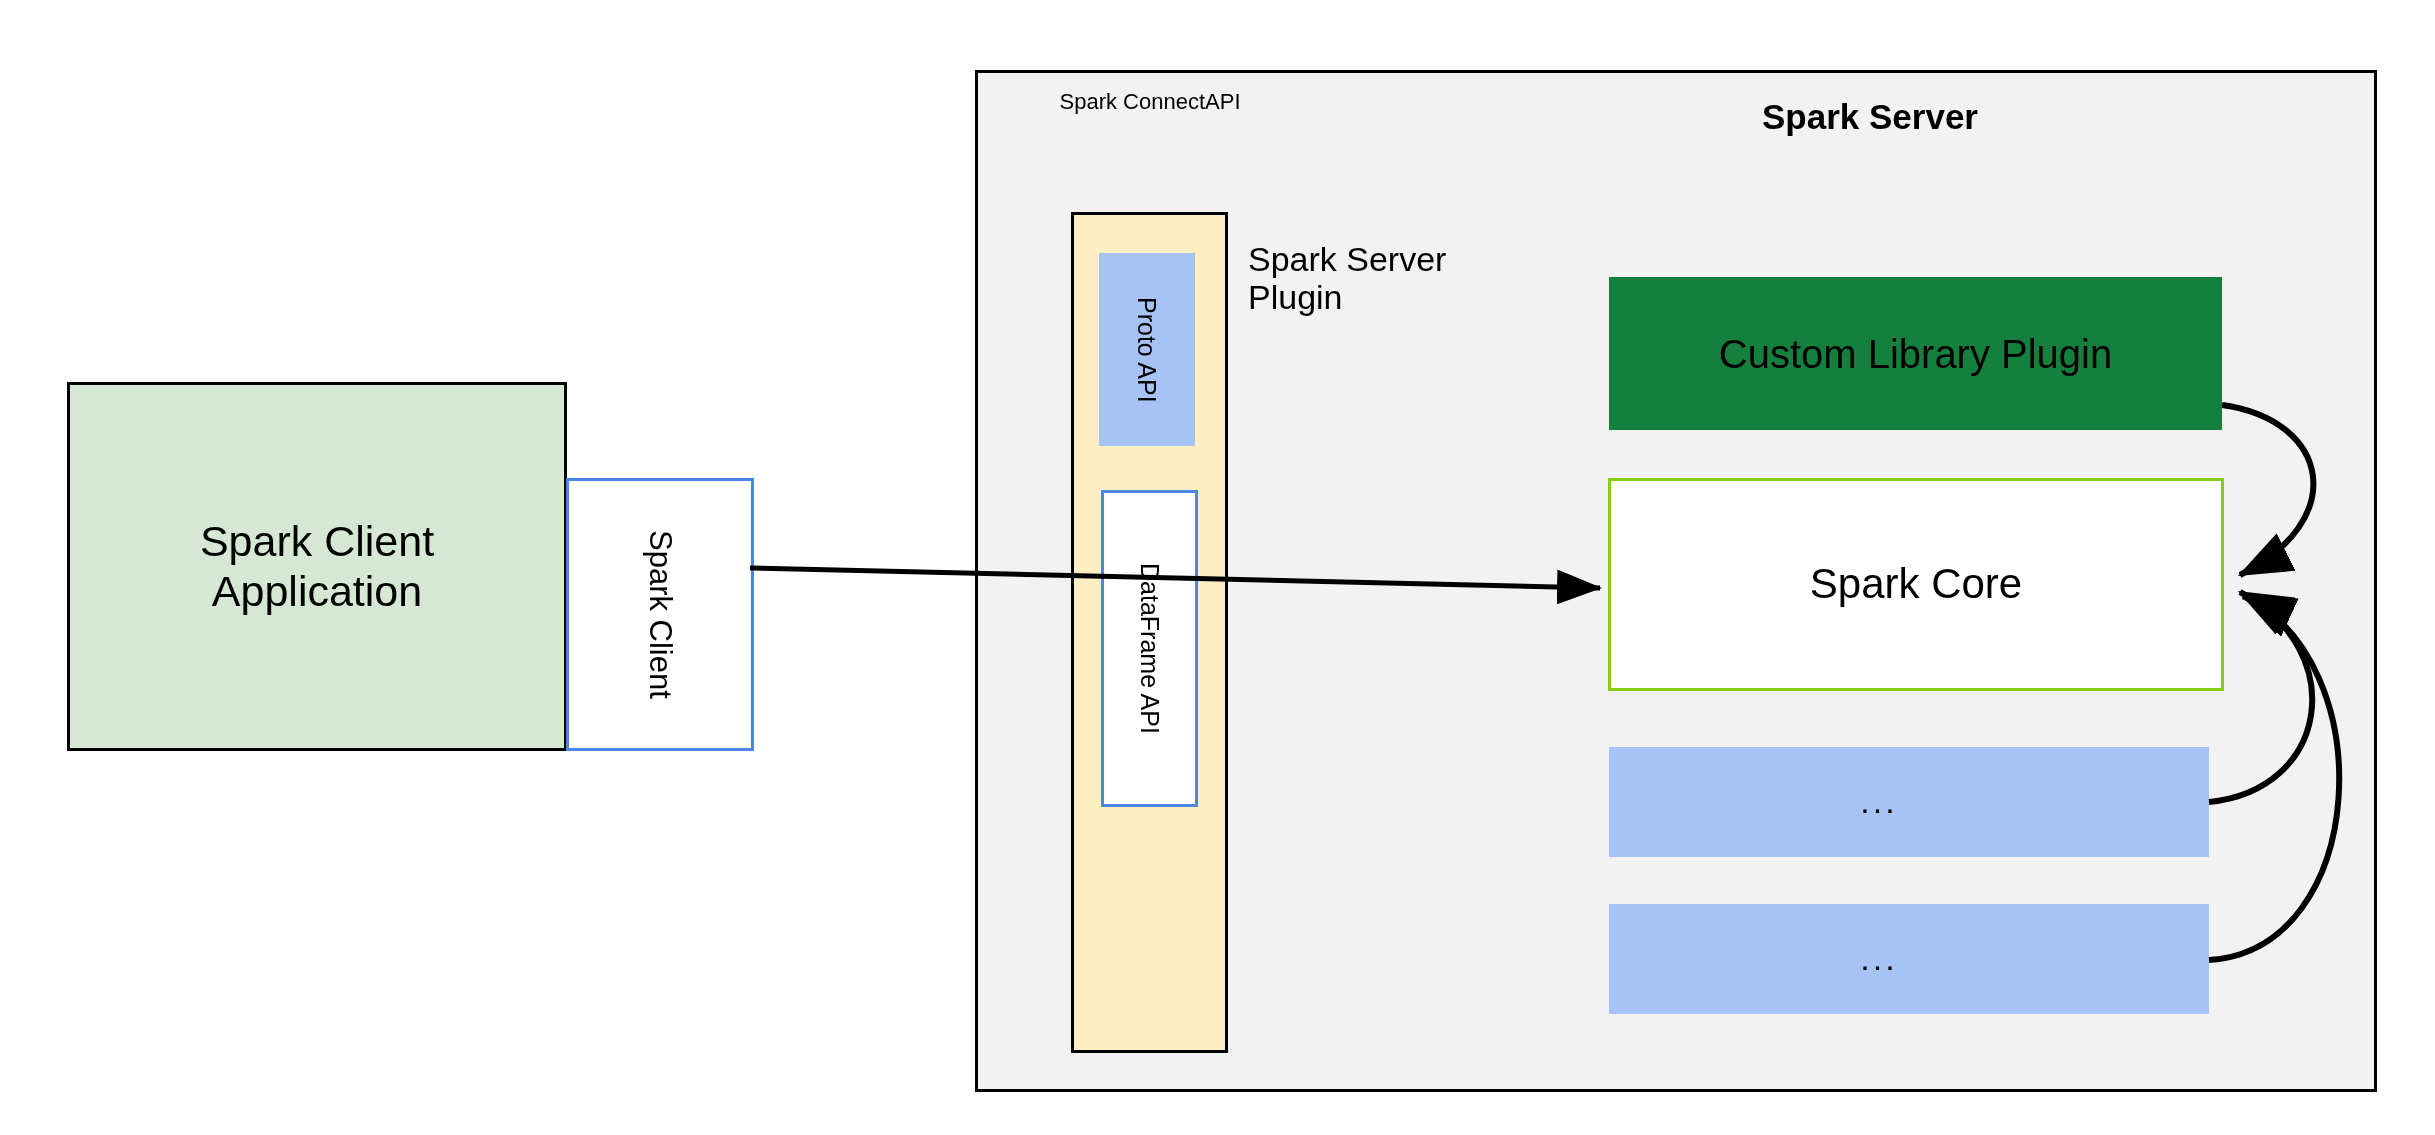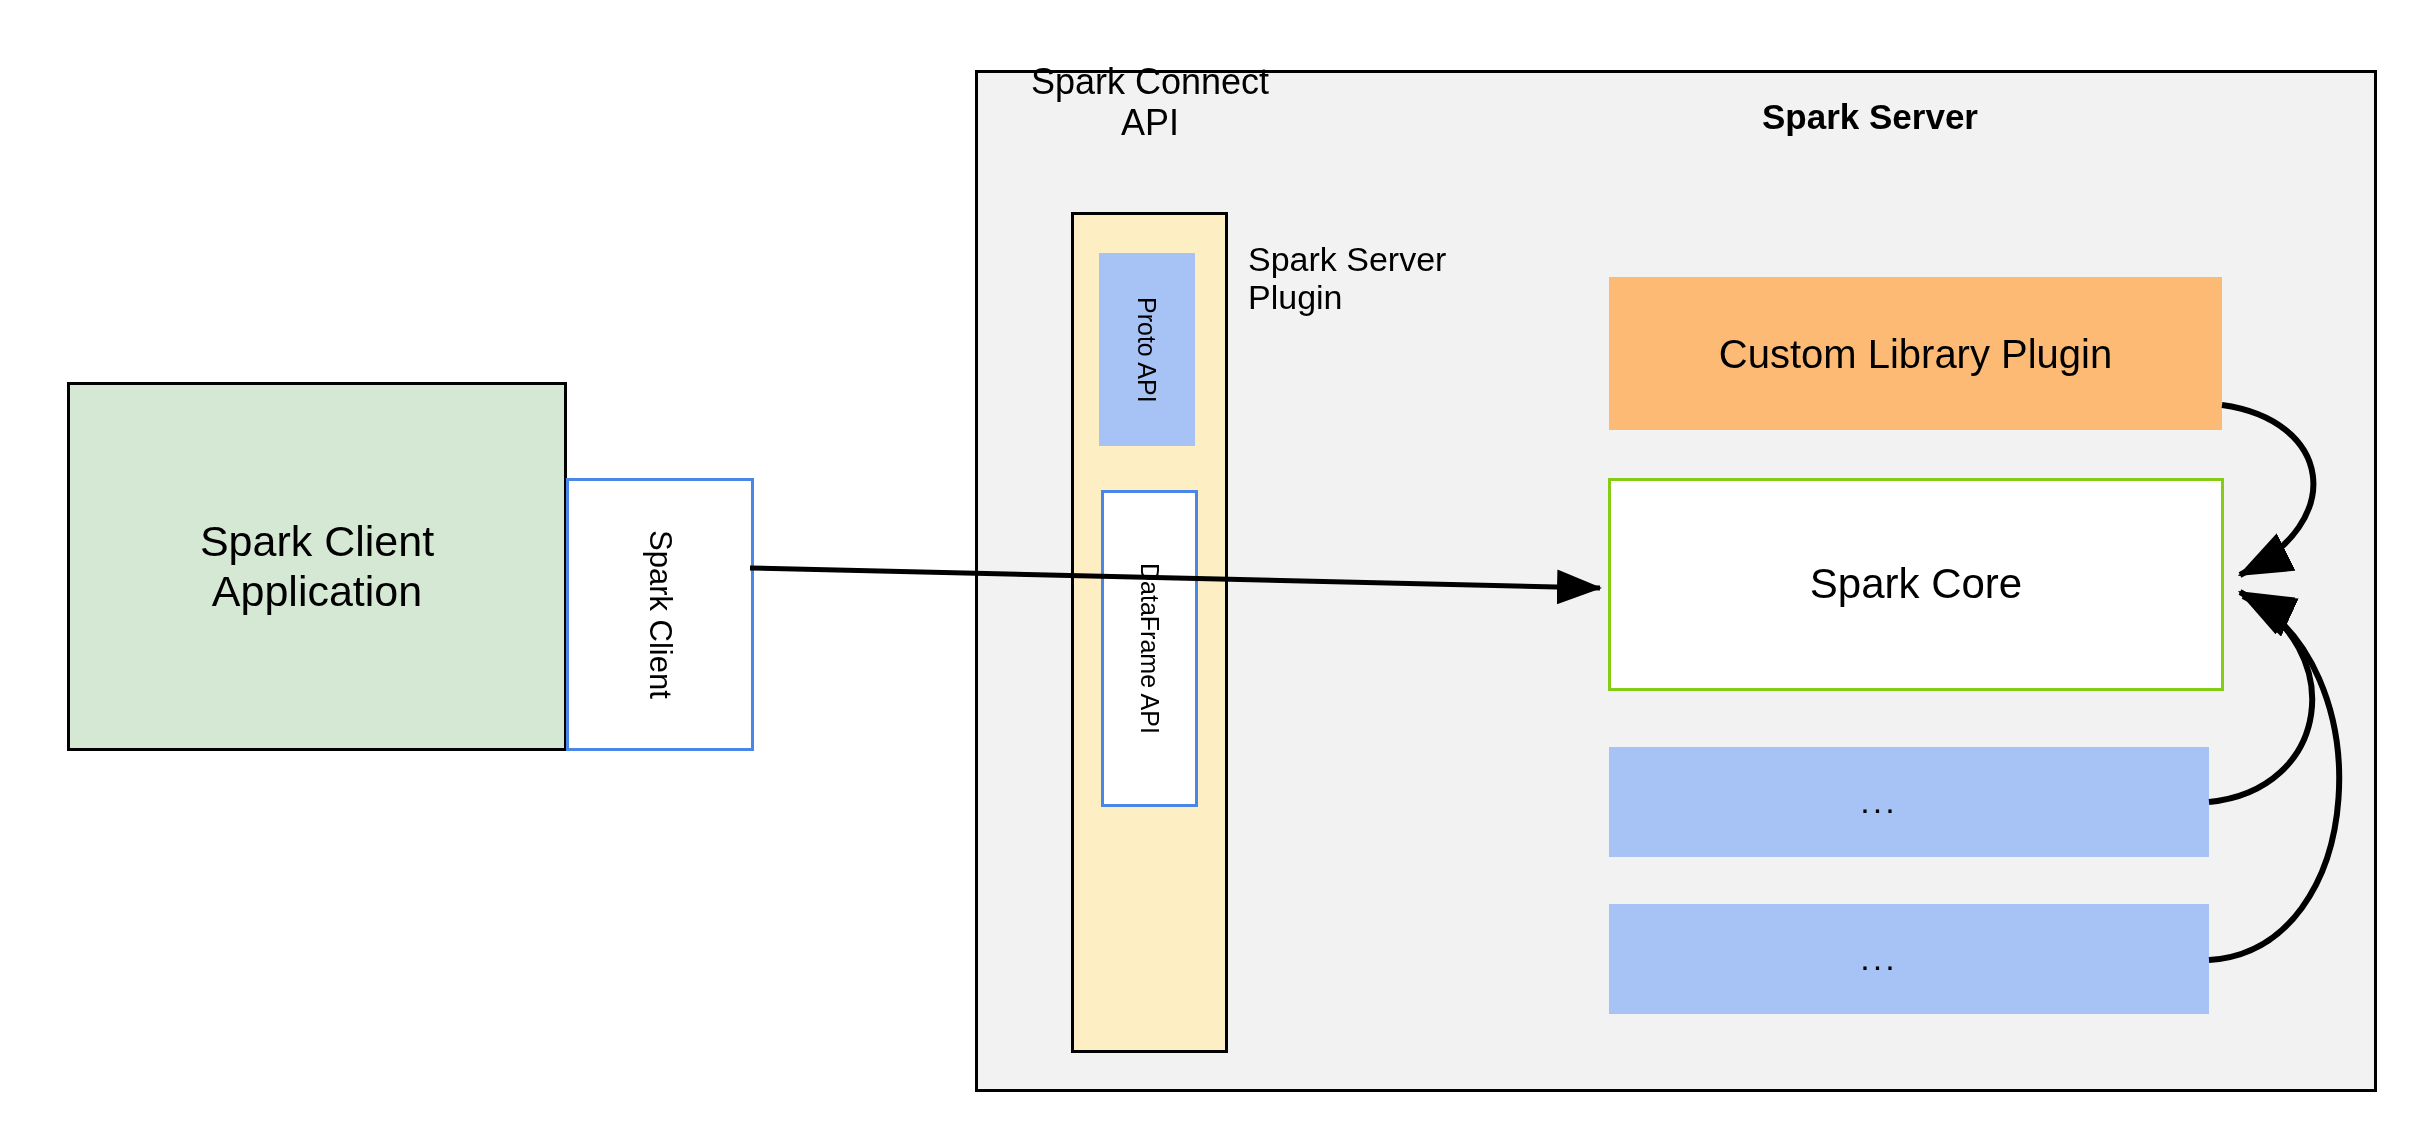--- a/index.html
+++ b/index.html
@@ -73,23 +73,23 @@
     left: 1660px; top: 92px;
     width: 420px; height: 50px;
     font-size: 35px;
     font-weight: bold;
     z-index: 4;
   }
 
   #spark-connect-api-label {
     left: 1000px; top: 62px;
     width: 300px; height: 80px;
-    font-size: 36px;
+    font-size: 22px;
     z-index: 4;
-    flex-direction: column;
+    flex-direction: row;
   }
 
   #spark-server-library-label {
     left: 1248px; top: 240px;
     width: 290px; height: 90px;
     font-size: 34px;
     z-index: 4;
     justify-content: flex-start;
     align-items: flex-start;
     text-align: left;
@@ -127,21 +127,21 @@
   #dataframe-api .label {
     writing-mode: vertical-rl;
     font-size: 25px;
     white-space: nowrap;
   }
 
   
   #custom-library-plugin {
     left: 1609px; top: 277px;
     width: 613px; height: 153px;
-    background: #fdba74;
+    background: #15803d;
     font-size: 40px;
     z-index: 3;
   }
 
   #spark-core {
     left: 1608px; top: 478px;
     width: 616px; height: 213px;
     background: #ffffff;
     border: 3px solid #84cc16;
     font-size: 42px;

